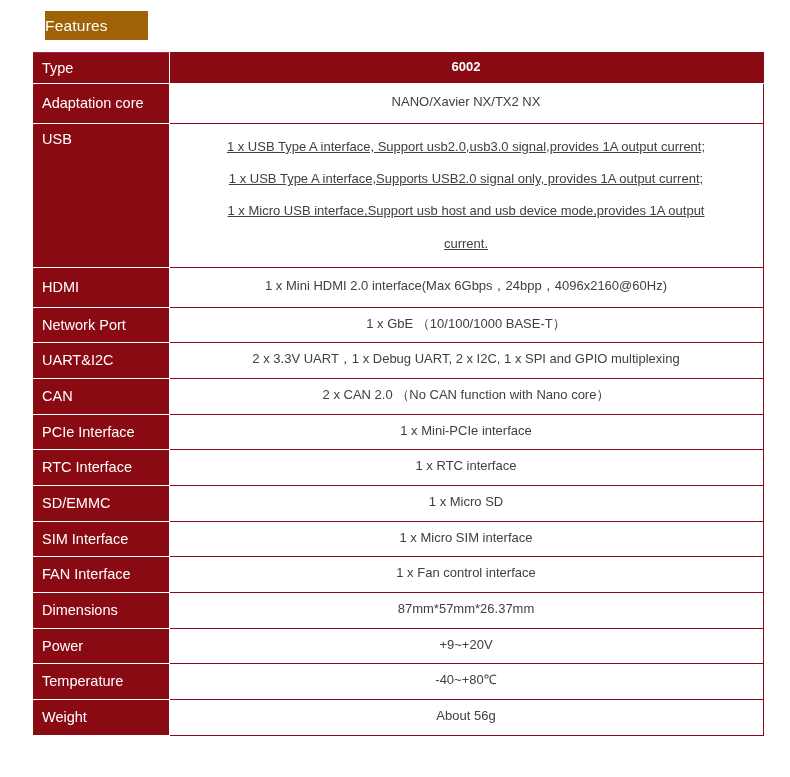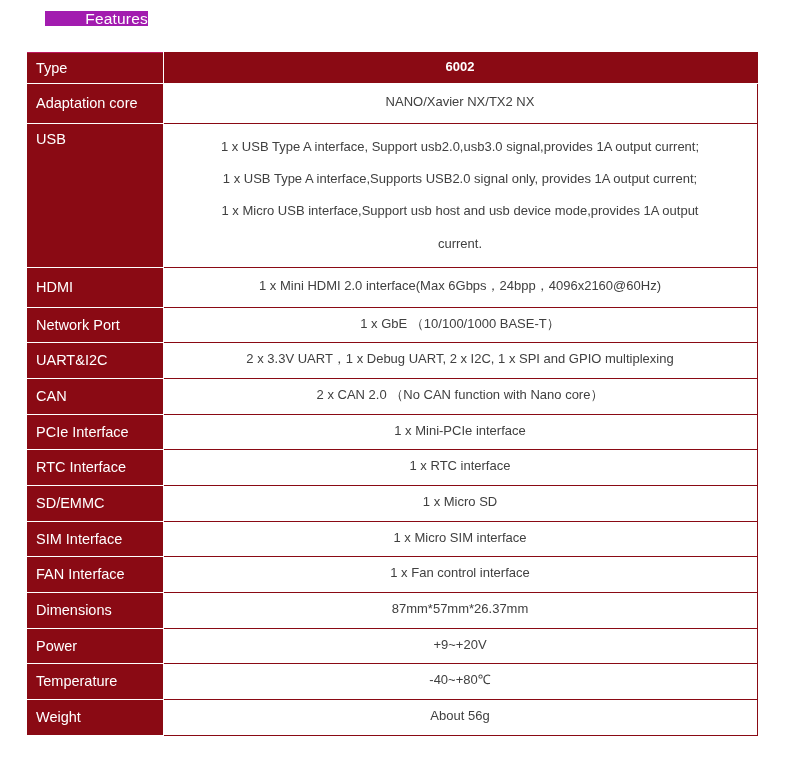--- a/index.html
+++ b/index.html
@@ -14,39 +14,39 @@
     overflow: hidden;
     position: relative;
   }
 
   
   .features-banner {
     position: absolute;
     left: 45px;
     top: 11px;
     width: 103px;
-    height: 15px;
-    background: #a21caf;
+    height: 29px;
+    background: #a16207;
     display: flex;
     align-items: center;
-    justify-content: flex-end;
+    justify-content: flex-start;
     box-sizing: border-box;
   }
   .features-banner .label {
     color: #ffffff;
     font-size: 15.5px;
     letter-spacing: 0.2px;
     line-height: 1;
     font-family: "Liberation Sans", sans-serif;
   }
 
   
   .spec-table {
     position: absolute;
-    left: 27px;
+    left: 33px;
     top: 52px;
     width: 730px;
     border-collapse: collapse;
     table-layout: fixed;
     background: #be185d;
     padding-left: 8px;
   }
   .spec-table col.c-label { width: 136px; }
   .spec-table col.c-value { width: 594px; }
 
@@ -92,20 +92,21 @@
     border-bottom: 1.6px solid #ffffff;
     border-right: 1.4px solid #8a0a14;
   }
 
   
   tr.header-row td.cell-value { border-top: 1.4px solid #8a0a14; }
 
   
   .value-lines {
     display: block;
+    text-decoration: underline;
   }
   .value-lines .vline {
     display: block;
     padding: 9px 0;
     line-height: 1.1;
   }
 
   
   tr.row-tall td { padding-top: 11px; padding-bottom: 11px; }
   tr.row-std  td { padding-top: 9px;  padding-bottom: 9px; margin-left: 44px; }

